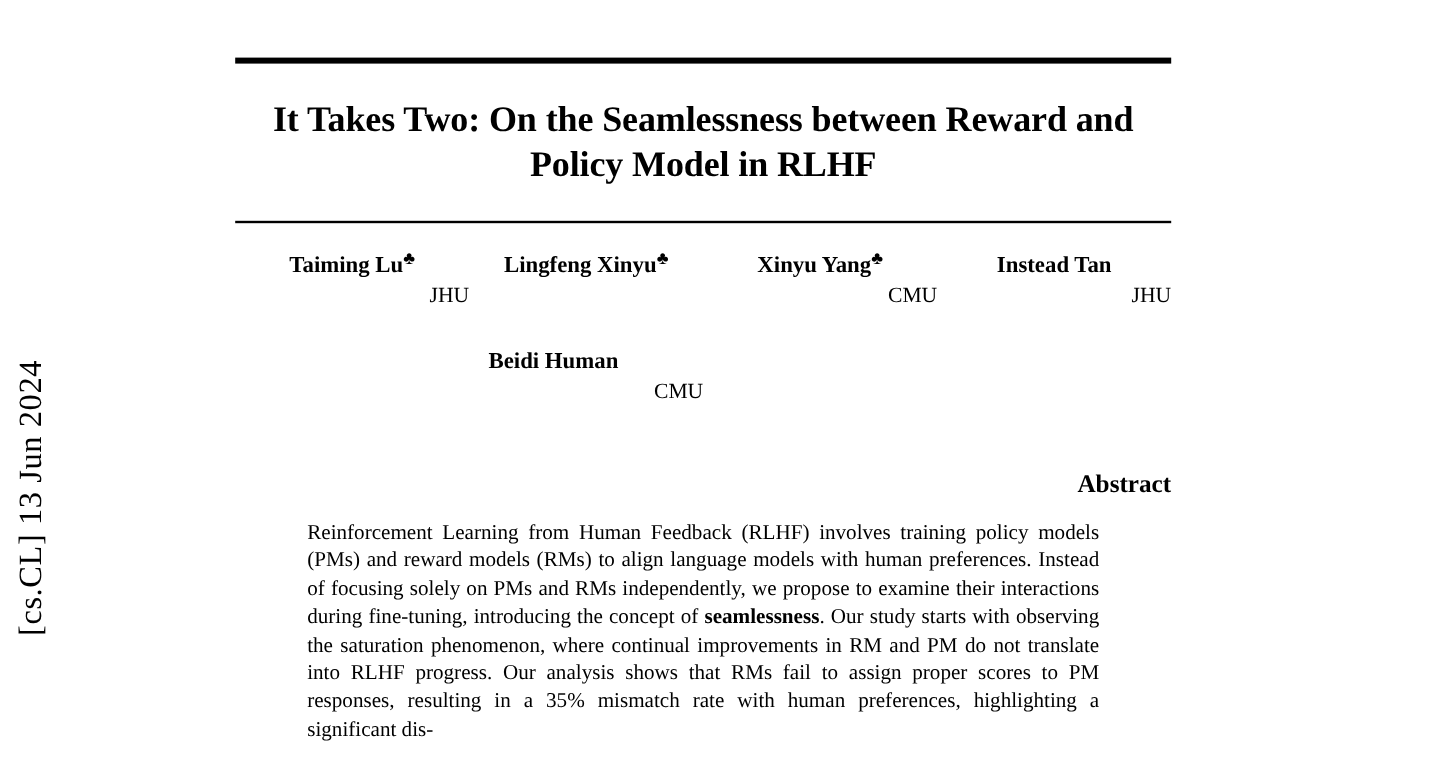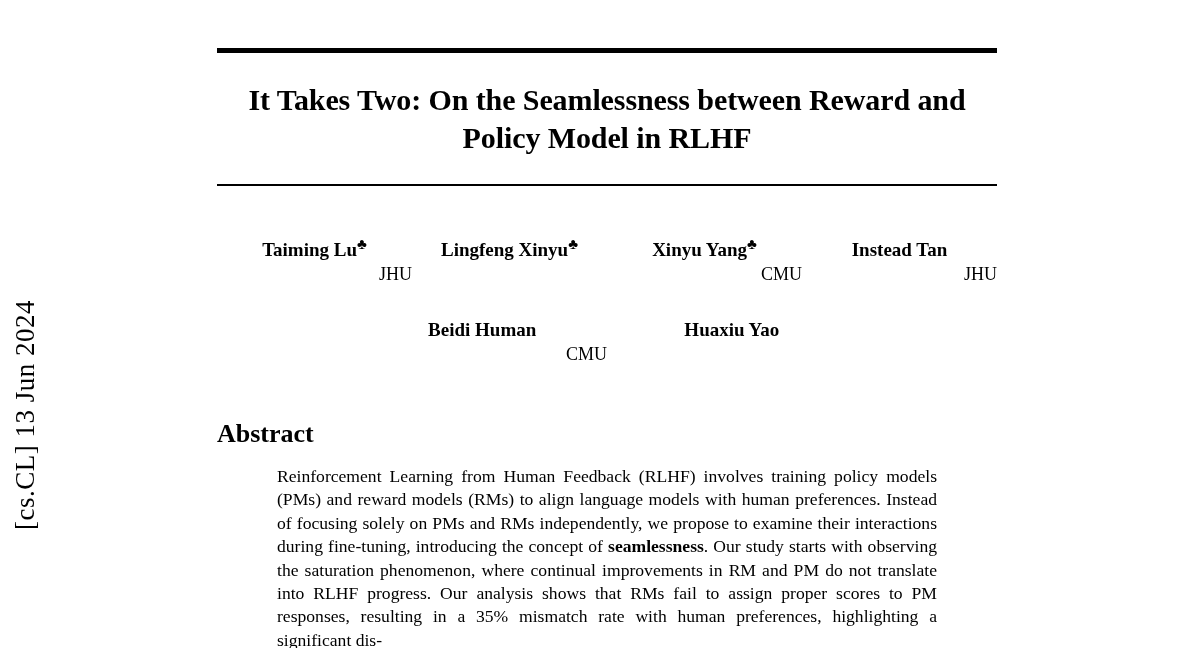--- a/index.html
+++ b/index.html
@@ -25,21 +25,21 @@
     transform: rotate(-90deg) translate(-100%, 0);
     white-space: nowrap;
     font-family: "Liberation Serif", serif;
     font-size: 27px;
     letter-spacing: 0.5px;
     color: #000000;
   }
 
   #paper {
     position: absolute;
-    left: 217px;
+    left: 196px;
     top: 0;
     width: 780px;
     height: 648px;
   }
 
   .rule-top {
     margin-top: 48px;
     height: 5px;
     background: #000000;
     width: 100%;
@@ -57,21 +57,21 @@
   }
 
   .rule-bottom {
     margin-top: 27px;
     height: 2px;
     background: #000000;
     width: 100%;
   }
 
   #authors {
-    margin-top: 52px;
+    margin-top: 24px;
   }
   .author-row {
     display: flex;
     justify-content: center;
     width: 100%;
   }
   .author-row.row1 .author { width: 25%; }
   .author-row.row2 { margin-top: 33px; }
   .author-row.row2 .author { width: 32%; }
   .author {
@@ -90,23 +90,23 @@
     line-height: 0;
   }
   .author-aff {
     font-size: 18px;
     line-height: 22px;
     margin-top: 2px;
     text-align: right;
   }
 
   #abstract-heading {
-    text-align: left;
+    text-align: right;
     font-weight: bold;
-    font-size: 26px;
+    font-size: 21px;
     margin-top: 54px;
   }
 
   #abstract-body {
     margin: 16px auto 0 auto;
     width: 660px;
     font-size: 17.6px;
     line-height: 23.4px;
     text-align: justify;
     text-justify: inter-word;
@@ -146,21 +146,20 @@
         <div class="author-aff">JHU</div>
       </div>
     </div>
 
     <div class="author-row row2">
       <div class="author">
         <div class="author-name"><span>Beidi Human</span><span class="mark"></span></div>
         <div class="author-aff">CMU</div>
       </div>
       <div class="author">
-        <div class="author-name"><span>Huaxiu Yao</span><span class="mark"></span></div>
       </div>
     </div>
 
   </div>
 
   <div id="abstract-heading">Abstract</div>
 
   <div id="abstract-body"><span>Reinforcement Learning from Human Feedback (RLHF) involves training policy models (PMs) and reward models (RMs) to align language models with human preferences. Instead of focusing solely on PMs and RMs independently, we propose to examine their interactions during fine-tuning, introducing the concept of </span><b>seamlessness</b><span>. Our study starts with observing the saturation phenomenon, where continual improvements in RM and PM do not translate into RLHF progress. Our analysis shows that RMs fail to assign proper scores to PM responses, resulting in a 35% mismatch rate with human preferences, highlighting a significant dis-</span></div>
 
 </div>

